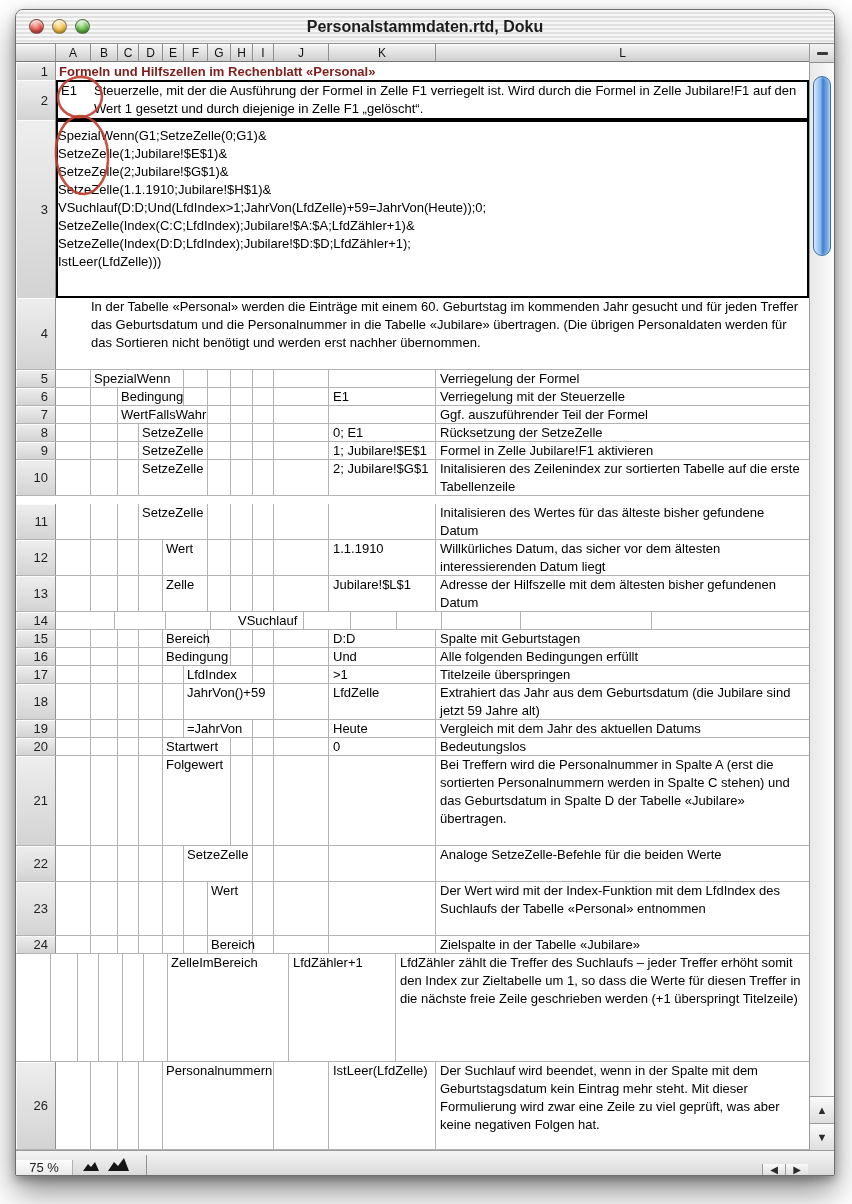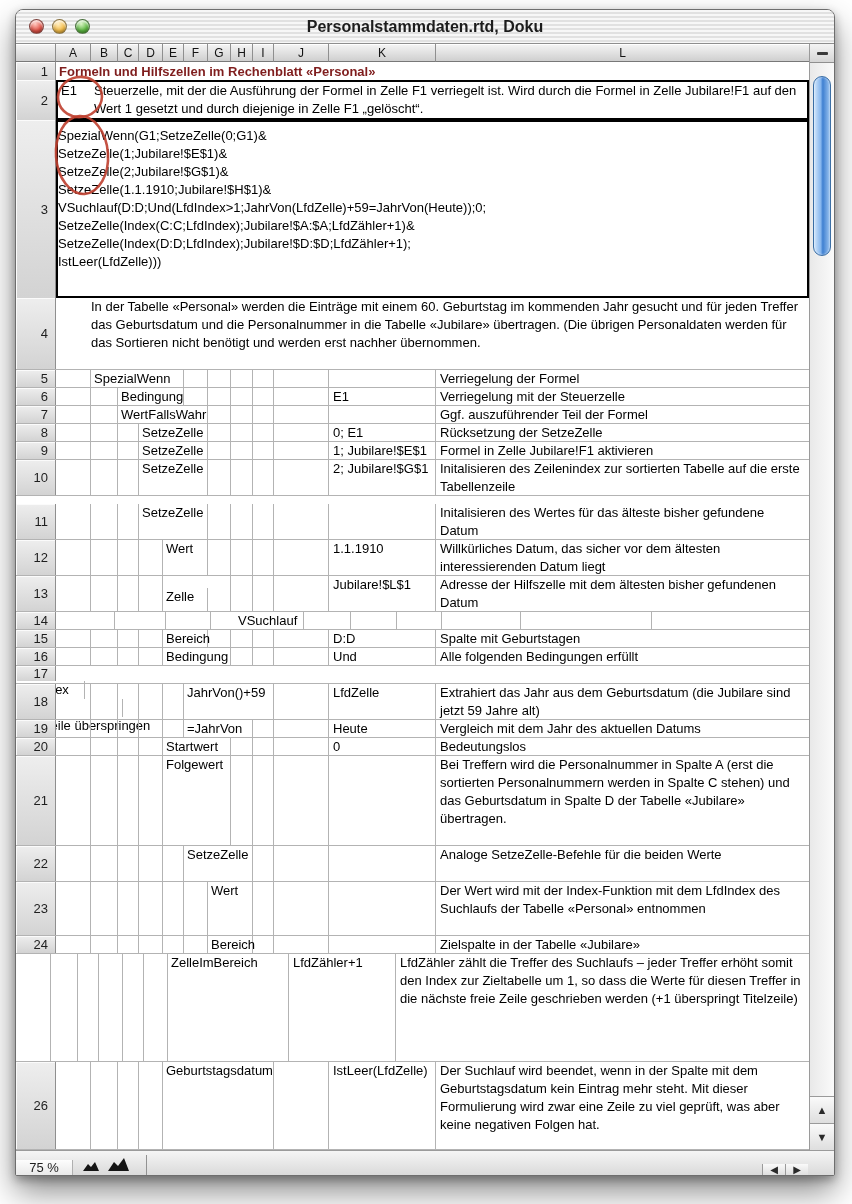--- a/index.html
+++ b/index.html
@@ -232,21 +232,21 @@
             <div class="c" style="width: 55px;"></div>
             <div class="c kv">1.1.1910</div>
             <div class="lv">Willkürliches Datum, das sicher vor dem ältesten interessierenden Datum liegt</div>
           </div>
           <div class="row" style="height: 36px;">
             <div class="gut">13</div>
             <div class="c" style="width: 35px;"></div>
             <div class="c" style="width: 27px;"></div>
             <div class="c" style="width: 21px;"></div>
             <div class="c" style="width: 24px;"></div>
-            <div class="c lbl" style="width: 45px; margin-top: 12px;">Zelle</div>
+            <div class="c lbl" style="width: 45px;">Zelle</div>
             <div class="c" style="width: 23px;"></div>
             <div class="c" style="width: 22px;"></div>
             <div class="c" style="width: 21px;"></div>
             <div class="c" style="width: 55px;"></div>
             <div class="c kv">Jubilare!$L$1</div>
             <div class="lv">Adresse der Hilfszelle mit dem ältesten bisher gefundenen Datum</div>
           </div>
           <div class="row" style="height: 18px; gap: 24px;">
             <div class="gut">14</div>
             <div class="c" style="width: 35px;"></div>
@@ -280,21 +280,21 @@
             <div class="c" style="width: 27px;"></div>
             <div class="c" style="width: 21px;"></div>
             <div class="c" style="width: 24px;"></div>
             <div class="c lbl" style="width: 68px;">Bedingung</div>
             <div class="c" style="width: 22px;"></div>
             <div class="c" style="width: 21px;"></div>
             <div class="c" style="width: 55px;"></div>
             <div class="c kv">Und</div>
             <div class="lv">Alle folgenden Bedingungen erfüllt</div>
           </div>
-          <div class="row" style="height: 18px; flex-direction: column;">
+          <div class="row" style="height: 18px;">
             <div class="gut">17</div>
             <div class="c" style="width: 35px;"></div>
             <div class="c" style="width: 27px;"></div>
             <div class="c" style="width: 21px;"></div>
             <div class="c" style="width: 24px;"></div>
             <div class="c" style="width: 21px;"></div>
             <div class="c lbl" style="width: 69px;">LfdIndex</div>
             <div class="c" style="width: 21px;"></div>
             <div class="c" style="width: 55px;"></div>
             <div class="c kv">&gt;1</div>
@@ -402,21 +402,21 @@
             <div class="c lbl" style="width: 121px;">ZelleImBereich</div>
             <div class="c kv">LfdZähler+1</div>
             <div class="lv">LfdZähler zählt die Treffer des Suchlaufs – jeder Treffer erhöht somit den Index zur Zieltabelle um 1, so dass die Werte für diesen Treffer in die nächste freie Zeile geschrieben werden (+1 überspringt Titelzeile)</div>
           </div>
           <div class="row" style="height: 88px;">
             <div class="gut">26</div>
             <div class="c" style="width: 35px;"></div>
             <div class="c" style="width: 27px;"></div>
             <div class="c" style="width: 21px;"></div>
             <div class="c" style="width: 24px;"></div>
-            <div class="c lbl" style="width: 111px;">Geburtstagsdatum</div>
+            <div class="c lbl" style="width: 111px;">Personalnummern</div>
             <div class="c" style="width: 55px;"></div>
             <div class="c kv">IstLeer(LfdZelle)</div>
             <div class="lv">Der Suchlauf wird beendet, wenn in der Spalte mit dem Geburtstagsdatum kein Eintrag mehr steht. Mit dieser Formulierung wird zwar eine Zeile zu viel geprüft, was aber keine negativen Folgen hat.</div>
           </div>
         </div>
     </div>
     <div class="vscroll">
       <div class="splitbox">
         <div class="splitdash"></div>
       </div>

